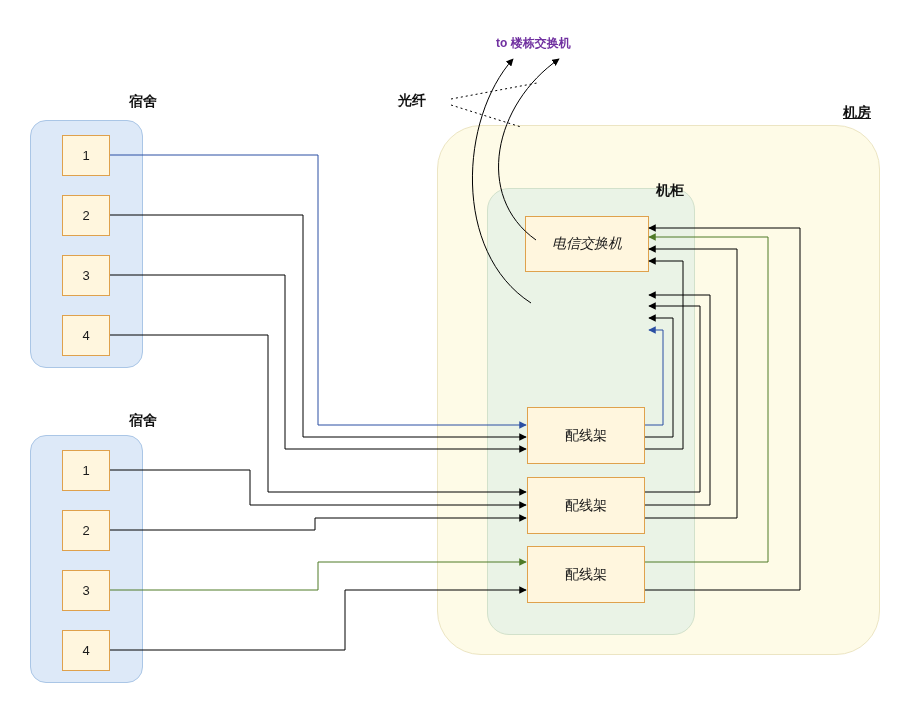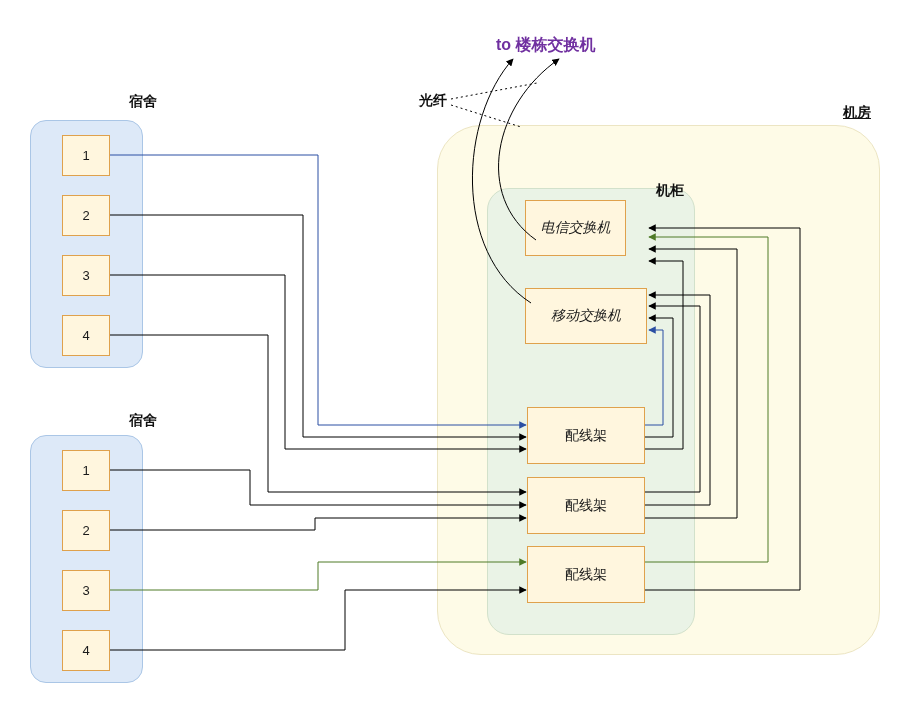--- a/index.html
+++ b/index.html
@@ -6,21 +6,21 @@
   .canvas{
     position:relative;width:906px;height:711px;background:#ffffff;
     font-family:"Liberation Sans","DejaVu Sans",sans-serif;
     overflow:hidden;
   }
   .abs{position:absolute;box-sizing:border-box;}
   .zone-label{
     font-size:14px;font-weight:700;color:#111;white-space:nowrap;
   }
   .top-label{
-    font-size:16px;font-weight:700;white-space:nowrap;
+    font-size:12px;font-weight:700;white-space:nowrap;
   }
   .machine-room{
     background:#fefbe7;border:1px solid #ece5c3;border-radius:44px;
   }
   .cabinet{
     background:#eaf3e6;border:1px solid #d2e1cb;border-radius:22px;
   }
   .dorm{
     background:#dde9f8;border:1px solid #aac6e6;border-radius:16px;
   }
@@ -43,28 +43,27 @@
 <div class="canvas">
 
   <div class="abs machine-room" style="left:437px;top:125px;width:443px;height:530px;"></div>
 
   <div class="abs cabinet" style="left:487px;top:188px;width:208px;height:447px;"></div>
 
   <div class="abs dorm" style="left:30px;top:120px;width:113px;height:248px;"></div>
   <div class="abs dorm" style="left:30px;top:435px;width:113px;height:248px;"></div>
 
   <div class="abs top-label" style="left: 496px; top: 35px; color: rgb(112, 48, 160);">to 楼栋交换机</div>
-  <div class="abs zone-label" style="left:419px;top:92px;">光纤</div>
+  <div class="abs zone-label" style="left:398px;top:92px;">光纤</div>
   <div class="abs zone-label" style="left:843px;top:104px;text-decoration:underline;">机房</div>
   <div class="abs zone-label" style="left:656px;top:182px;">机柜</div>
   <div class="abs zone-label" style="left:129px;top:93px;">宿舍</div>
   <div class="abs zone-label" style="left:129px;top:412px;">宿舍</div>
 
-  <div class="abs node italic" style="left:525px;top:200px;width:101px;height:56px;">电信交换机</div>
-  <div class="abs node italic" style="left:525px;top:288px;width:122px;height:56px;">移动交换机</div>
+  <div class="abs node italic" style="left:525px;top:216px;width:124px;height:56px;">电信交换机</div>
 
   <div class="abs node" style="left:527px;top:407px;width:118px;height:57px;">配线架</div>
   <div class="abs node" style="left:527px;top:477px;width:118px;height:57px;">配线架</div>
   <div class="abs node" style="left:527px;top:546px;width:118px;height:57px;">配线架</div>
 
   <div class="abs room" style="left:62px;top:135px;width:48px;height:41px;">1</div>
   <div class="abs room" style="left:62px;top:195px;width:48px;height:41px;">2</div>
   <div class="abs room" style="left:62px;top:255px;width:48px;height:41px;">3</div>
   <div class="abs room" style="left:62px;top:315px;width:48px;height:41px;">4</div>
 

